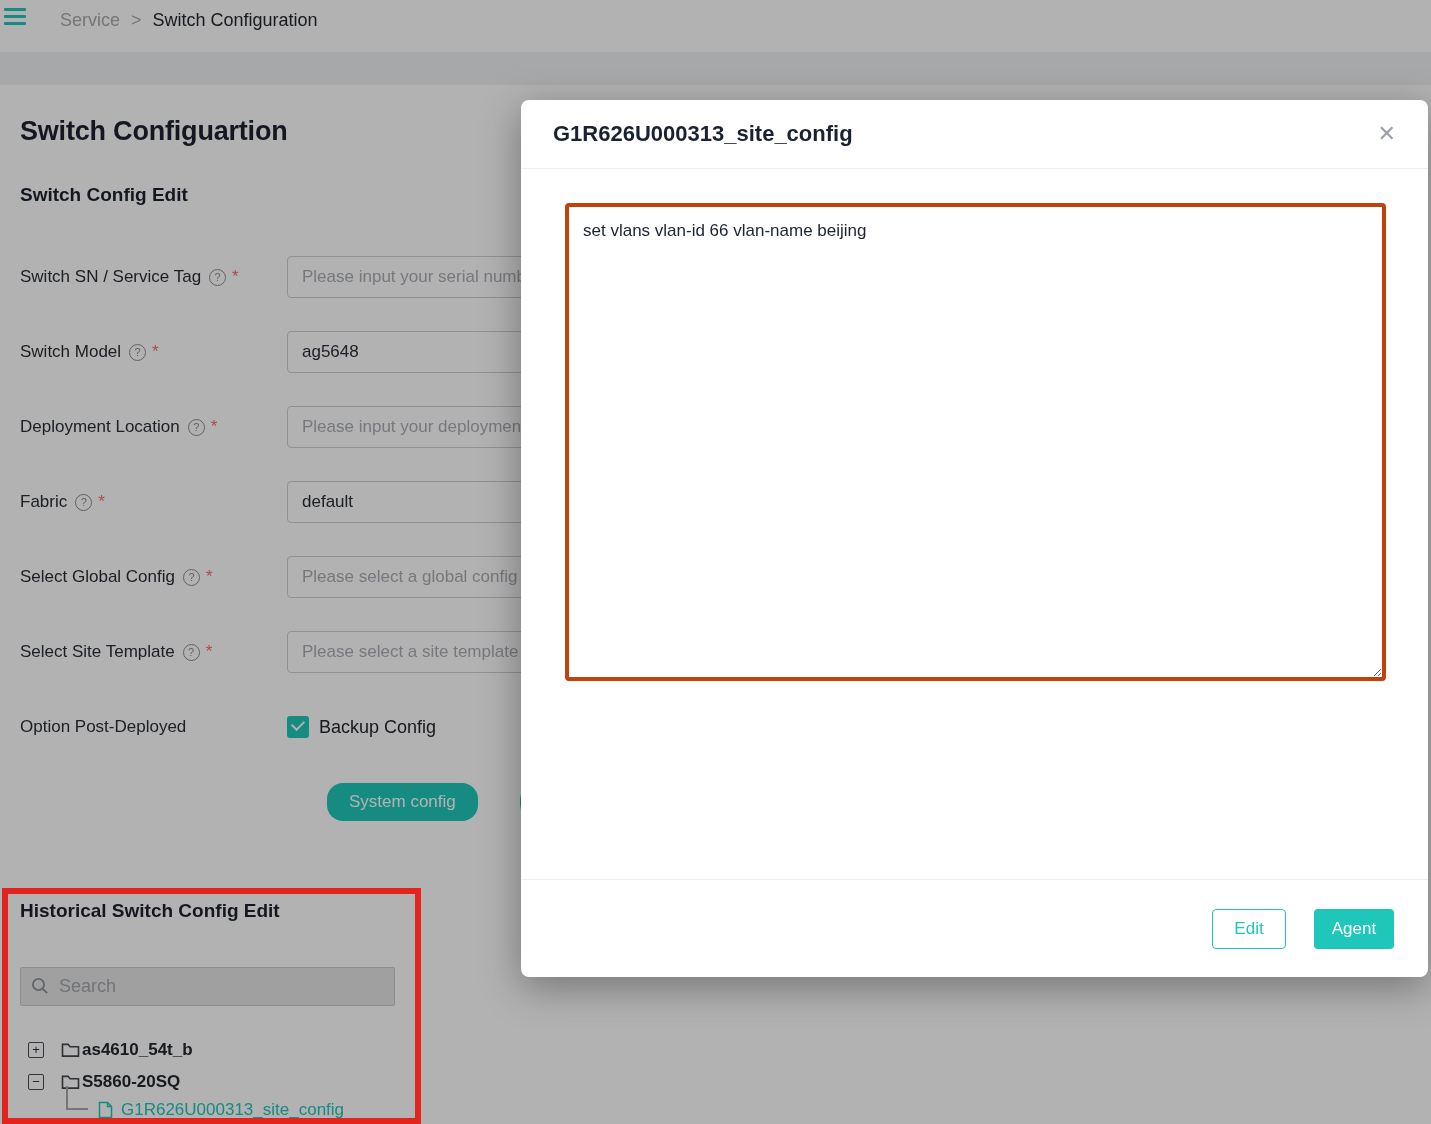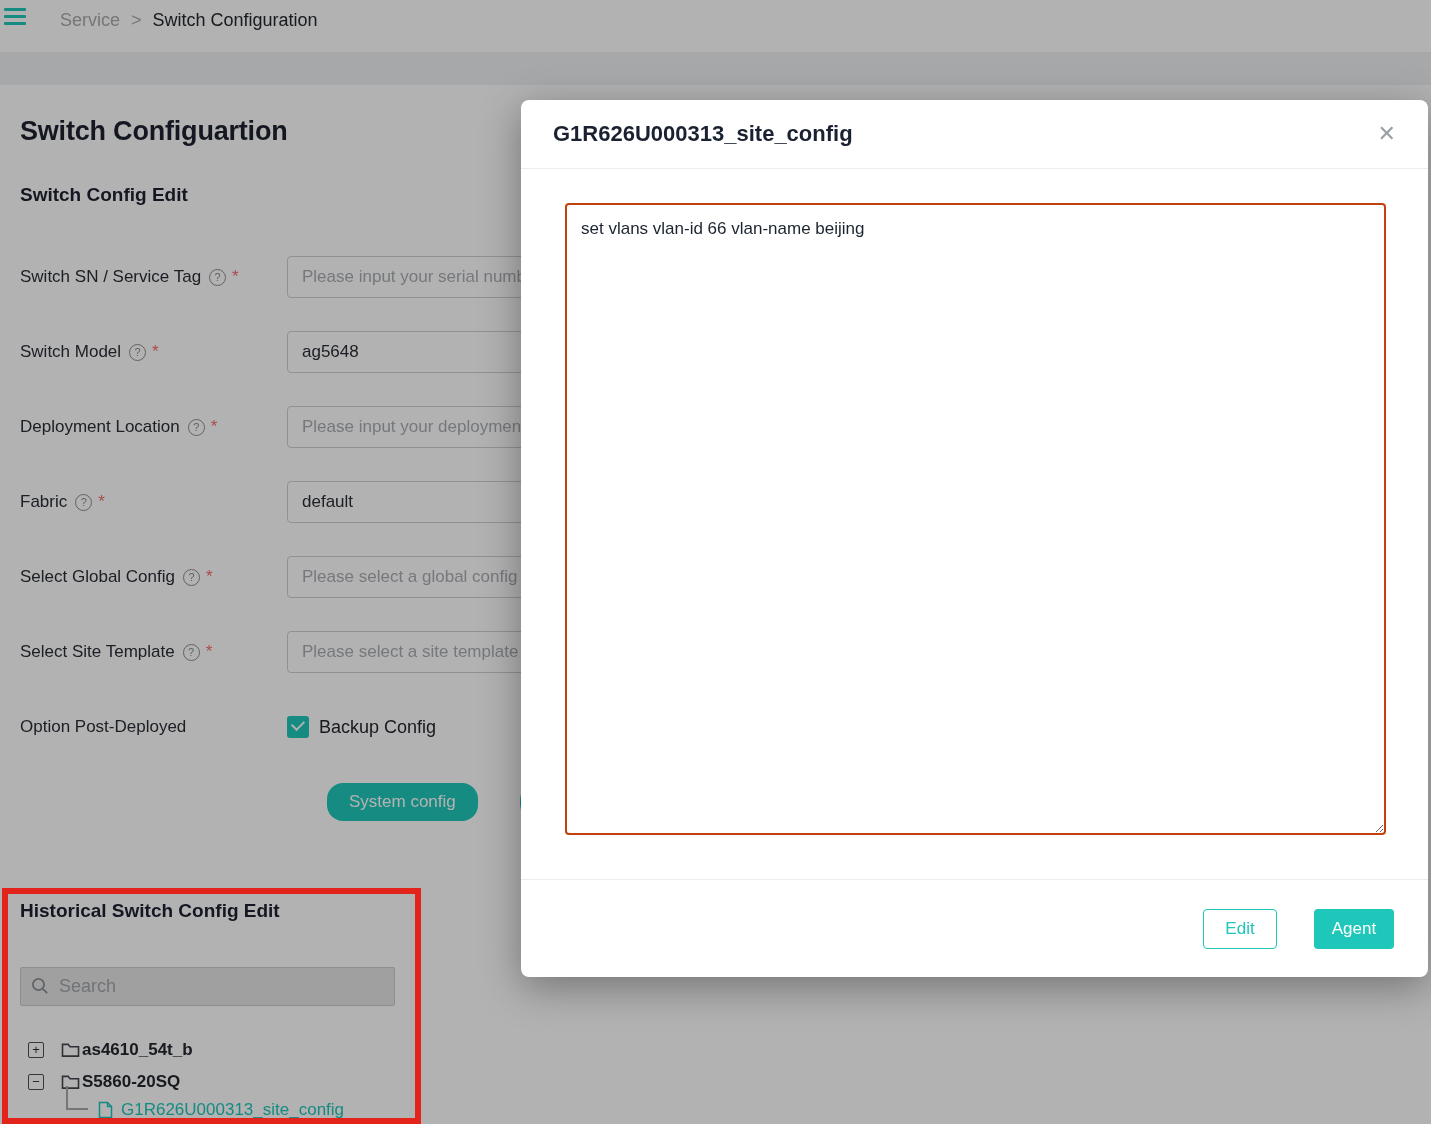--- a/index.html
+++ b/index.html
@@ -69,25 +69,25 @@
 
   
   .modal { position:absolute; left:521px; top:100px; width:907px; height:877px; background:#fff;
            border-radius:8px; box-shadow:0 10px 40px rgba(0,0,0,0.35); z-index:50;
            display:flex; flex-direction:column; }
   .modal-header { height:69px; flex:none; display:flex; align-items:center; justify-content:space-between;
                   padding:0 32px; border-bottom:1px solid #ecedef; }
   .modal-title { font-size:22px; font-weight:700; color:#1a2130; }
   .modal-close { font-size:22px; color:#9aa0a6; background:none; border:none; cursor:pointer; line-height:1; font-family:inherit; }
   .modal-body { flex:1; padding:34px 42px 0 44px; }
-  .modal-textarea { width:100%; height:632px; border:2px solid #c2410c; border-radius:4px; resize:vertical;
+  .modal-textarea { width:100%; height:478px; border:4px solid #c2410c; border-radius:4px; resize:vertical;
                     padding:12px 14px; font-size:17px; color:#1b2430; font-family:"Liberation Sans", sans-serif;
                     line-height:1.45; outline:none; }
   .modal-footer { height:98px; flex:none; border-top:1px solid #ecedef; display:flex; align-items:center;
-                  justify-content:flex-end; gap:37px; padding-right:34px; }
+                  justify-content:flex-end; gap:28px; padding-right:34px; }
   .btn-edit { width:74px; height:40px; background:#fff; border:1px solid var(--accent); color:var(--accent);
               border-radius:4px; font-size:17px; font-family:inherit; cursor:pointer; }
   .btn-save { width:80px; height:40px; background:var(--accent); border:none; color:#fff;
               border-radius:4px; font-size:17px; font-family:inherit; cursor:pointer; }
 </style>
 </head>
 <body>
 
 <div class="topbar">
   <div class="hamburger">

